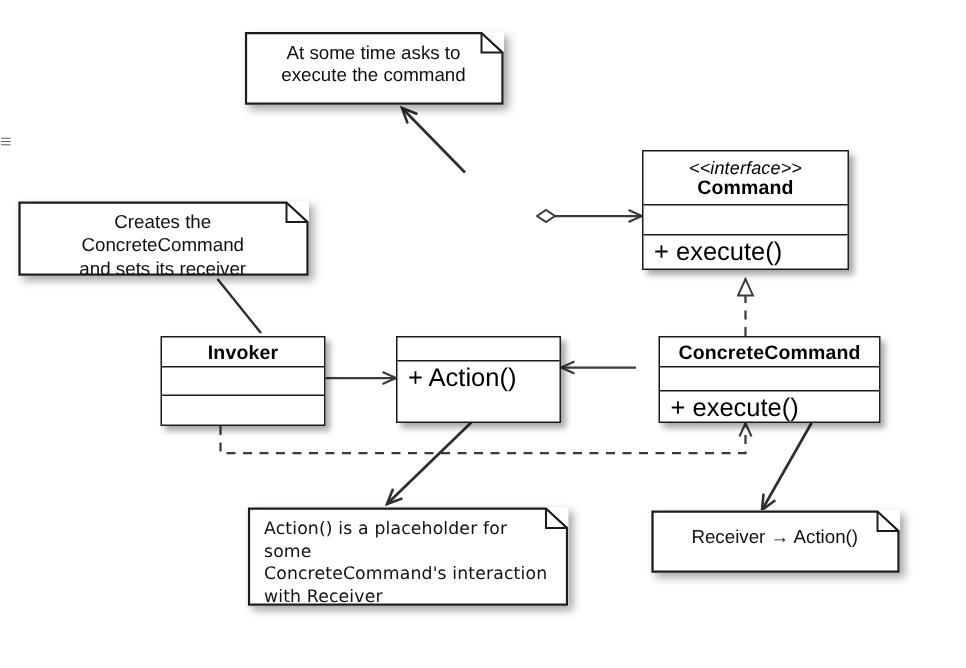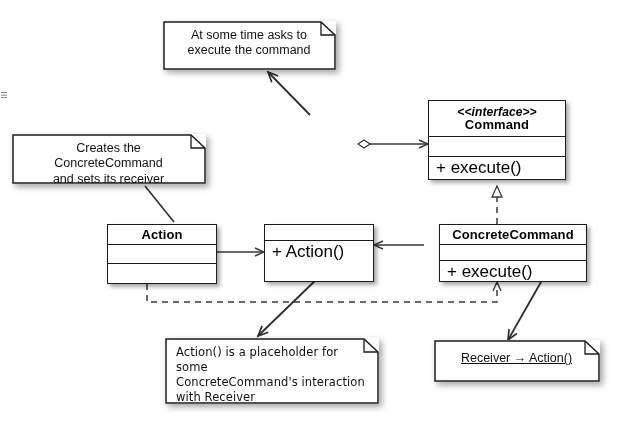--- a/index.html
+++ b/index.html
@@ -47,21 +47,21 @@
   .uml-title {
     justify-content: center;
     font-weight: bold;
     font-size: 13px;
     color: #000;
     letter-spacing: 0.1px;
     flex-direction: column;
     line-height: 1.02;
   }
   .uml-title .stereo {
-    font-weight: bold;
+    font-weight: normal;
     font-style: italic;
     font-size: 12px;
   }
   .uml-empty { }
   .uml-member {
     padding-left: 7px;
     font-size: 17px;
     color: #000;
   }
 
@@ -186,21 +186,21 @@
     <div class="uml-row uml-title" style="height:36px;">
       <span class="stereo">&lt;&lt;interface&gt;&gt;</span>
       <span>Command</span>
     </div>
     <div class="uml-row uml-empty" style="height:20px;"></div>
     <div class="uml-row uml-member" style="height:22px;">+ execute()</div>
   </div>
 
   <div class="uml-class" style="left:107px; top:224px; width:110px; height:60px;">
     <div class="uml-row uml-title" style="height:20px;">
-      <span>Action</span>
+      <span>Invoker</span>
     </div>
     <div class="uml-row uml-empty" style="height:19px;"></div>
     <div class="uml-row uml-empty" style="height:19px;"></div>
   </div>
 
   <div class="uml-class" style="left:264px; top:224px; width:110px; height:58px;">
     <div class="uml-row uml-empty" style="height:16px;"></div>
     <div class="uml-row uml-member" style="height:22px;">+ Action()</div>
   </div>
 
@@ -238,16 +238,16 @@
     <div class="note-text">Action() is a placeholder for some
 ConcreteCommand's interaction
 with Receiver</div>
   </div>
 
   <div class="note center" style="left:434px; top:340px; width:166px; height:42px;">
     <svg class="note-svg" viewBox="0 0 166 42" preserveAspectRatio="none">
       <path d="M1,1 L151,1 L165,14 L165,41 L1,41 Z" fill="#ffffff" stroke="#1b1b1b" stroke-width="1.5"></path>
       <path d="M151,1 L151,14 L165,14" fill="none" stroke="#1b1b1b" stroke-width="1.3"></path>
     </svg>
-    <div class="note-text" style="padding-top:11px;text-decoration:underline;">Receiver → Action()</div>
+    <div class="note-text" style="padding-top:11px;">Receiver → Action()</div>
   </div>
 
 </div>
 
 </body></html>

